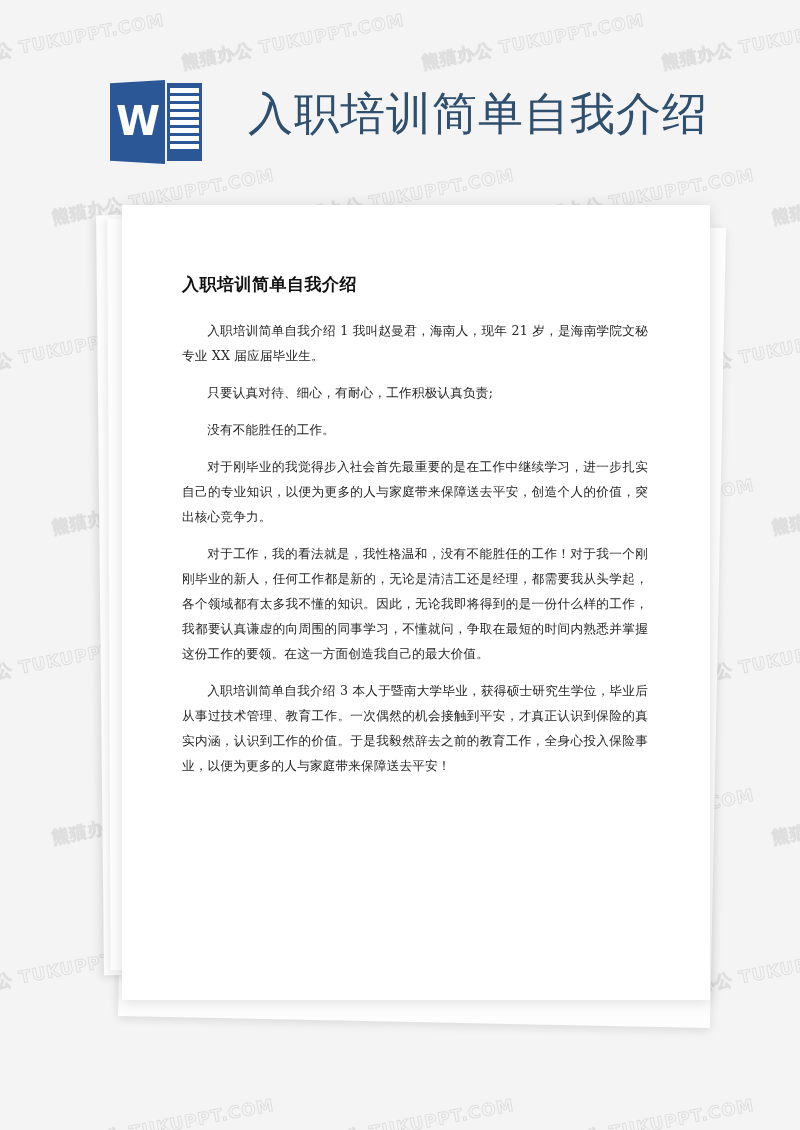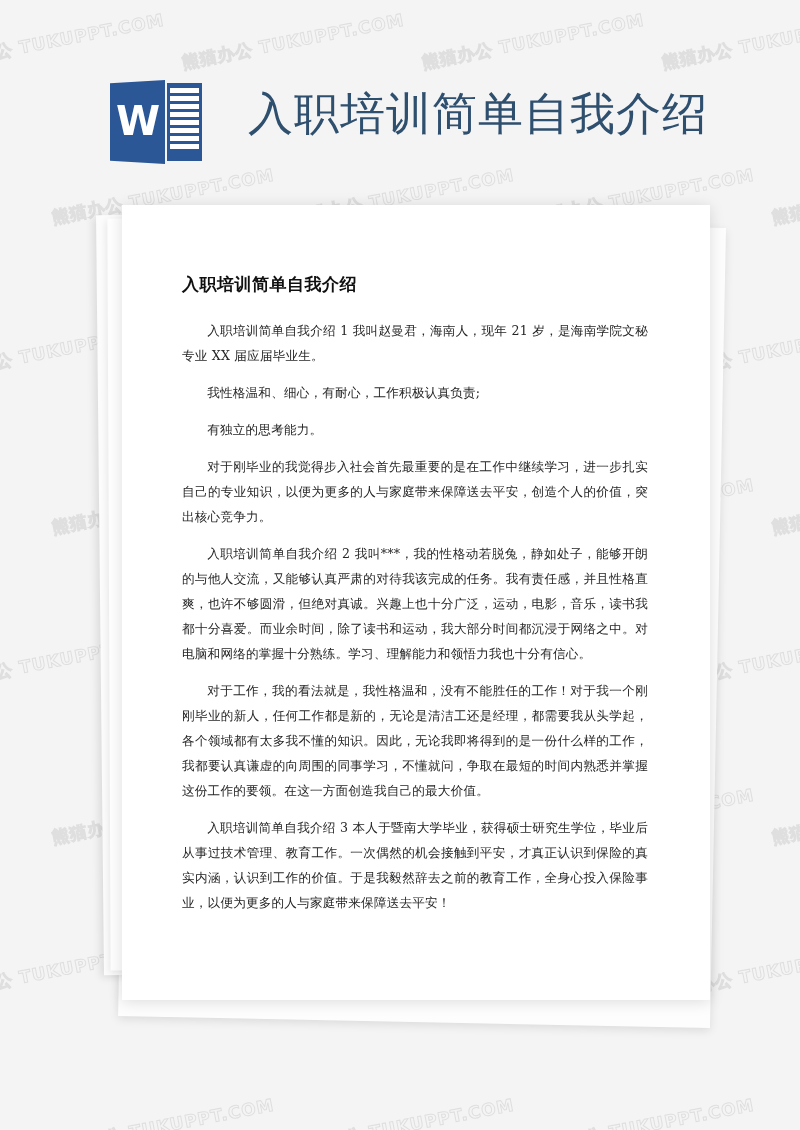--- a/index.html
+++ b/index.html
@@ -224,24 +224,23 @@
 <div class="page-stack">
   <div class="sheet sheet-back2"></div>
   <div class="sheet sheet-back1"></div>
   <div class="sheet sheet-back0"></div>
 
   <div class="sheet sheet-main">
     <div class="doc-inner">
       <h1 class="doc-heading">入职培训简单自我介绍</h1>
       <div id="paragraph-container">
           <p class="para">入职培训简单自我介绍 1 我叫赵曼君，海南人，现年 21 岁，是海南学院文秘专业 XX 届应届毕业生。</p>
-          <p class="para">我性格温和、细心，有耐心，工作积极认真负责;</p>
-          <p class="para">有独立的思考能力。</p>
+          <p class="para">只要认真对待、细心，有耐心，工作积极认真负责;</p>
+          <p class="para">没有不能胜任的工作。</p>
           <p class="para">对于刚毕业的我觉得步入社会首先最重要的是在工作中继续学习，进一步扎实自己的专业知识，以便为更多的人与家庭带来保障送去平安，创造个人的价值，突出核心竞争力。</p>
-          <p class="para">入职培训简单自我介绍 2 我叫***，我的性格动若脱兔，静如处子，能够开朗的与他人交流，又能够认真严肃的对待我该完成的任务。我有责任感，并且性格直爽，也许不够圆滑，但绝对真诚。兴趣上也十分广泛，运动，电影，音乐，读书我都十分喜爱。而业余时间，除了读书和运动，我大部分时间都沉浸于网络之中。对电脑和网络的掌握十分熟练。学习、理解能力和领悟力我也十分有信心。</p>
           <p class="para">对于工作，我的看法就是，我性格温和，没有不能胜任的工作！对于我一个刚刚毕业的新人，任何工作都是新的，无论是清洁工还是经理，都需要我从头学起，各个领域都有太多我不懂的知识。因此，无论我即将得到的是一份什么样的工作，我都要认真谦虚的向周围的同事学习，不懂就问，争取在最短的时间内熟悉并掌握这份工作的要领。在这一方面创造我自己的最大价值。</p>
           <p class="para">入职培训简单自我介绍 3 本人于暨南大学毕业，获得硕士研究生学位，毕业后从事过技术管理、教育工作。一次偶然的机会接触到平安，才真正认识到保险的真实内涵，认识到工作的价值。于是我毅然辞去之前的教育工作，全身心投入保险事业，以便为更多的人与家庭带来保障送去平安！</p>
         </div>
     </div>
   </div>
 </div>
 
 <div class="header">
   <div class="word-icon">
     <div class="wi-left">

